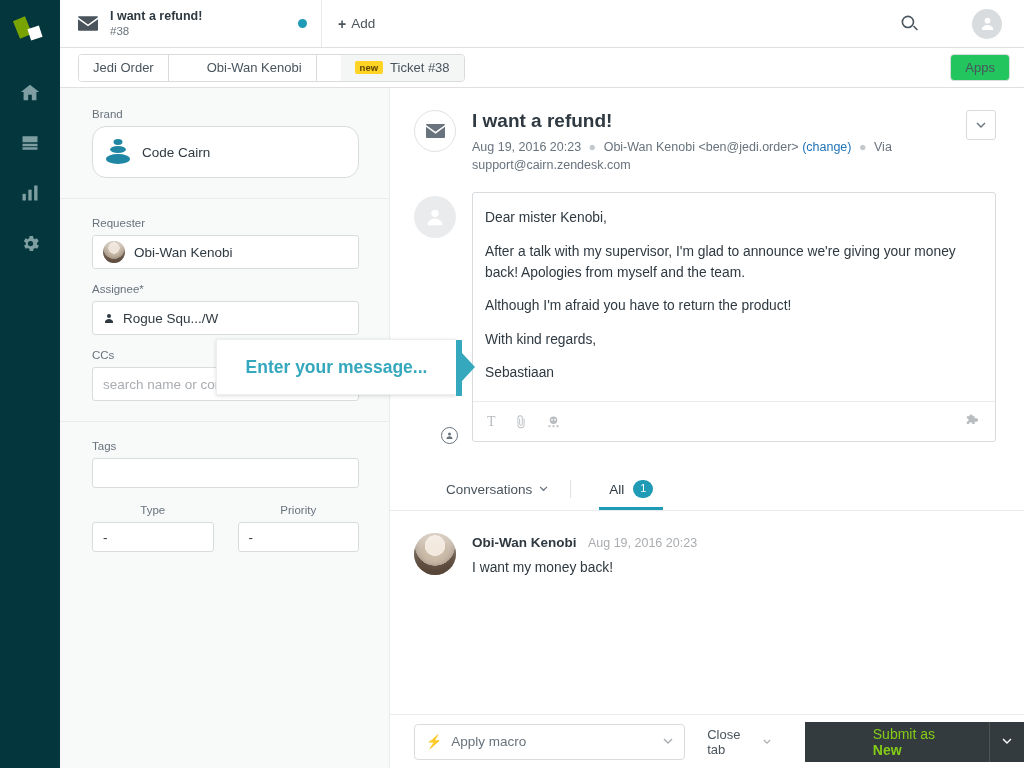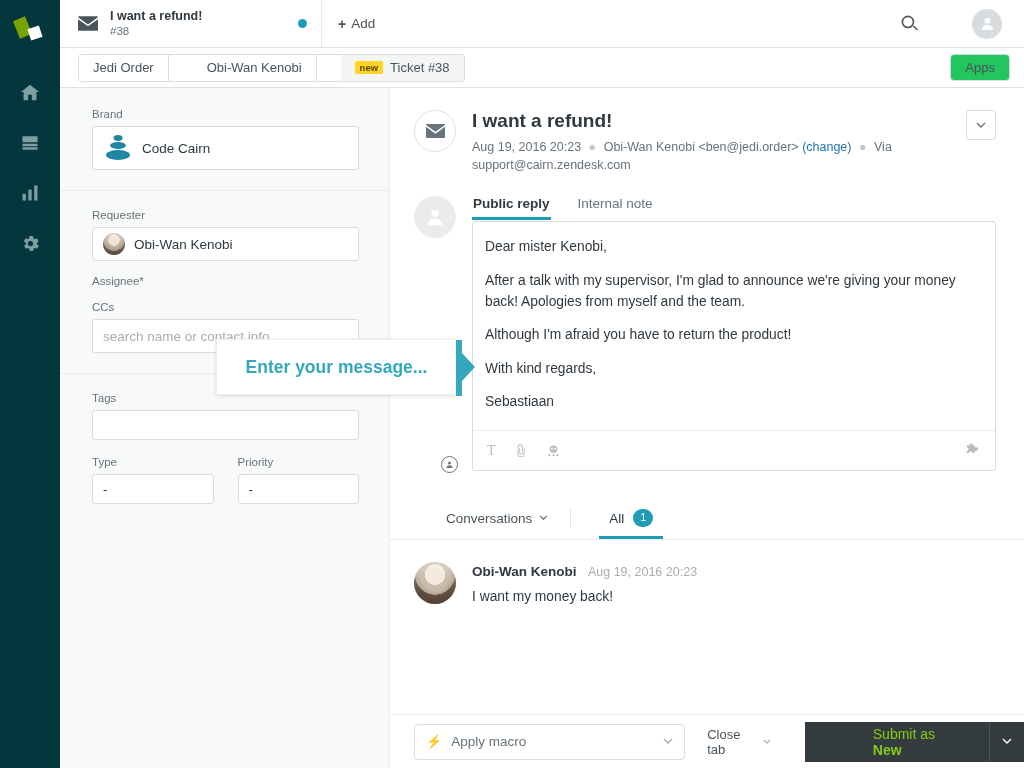--- a/index.html
+++ b/index.html
@@ -99,36 +99,36 @@
     width: 330px; flex: none; background: #f8f9f9;
     border-right: 1px solid #e9ebed; padding: 20px 30px 0 32px; overflow: hidden;
   }
   .fld { margin-bottom: 0; }
   .fld-label { font-size: 11.5px; color: #68737d; margin-bottom: 6px; }
   .input {
     height: 34px; border: 1px solid #d8dcde; border-radius: 3px; background: #fff;
     display: flex; align-items: center; padding: 0 10px; font-size: 13.5px; color: #2f3941;
     cursor: pointer;
   }
-  .input.tall { height: 44px; }
+  .input.tall { height: 52px; border-radius: 14px; }
   .input.blank { height: 30px; }
   .input .ph { color: #a9adb1; }
   .sep { border-top: 1px solid #e9ebed; margin: 20px -30px 18px -32px; }
   .cairn { width: 30px; height: 30px; position: relative; flex: none; margin-right: 9px; }
   .cairn i { position: absolute; left: 50%; transform: translateX(-50%); background: #1f87a3; border-radius: 50%; display: block; }
   .cairn .c1 { width: 9px;  height: 6px;  top: 2px; }
   .cairn .c2 { width: 16px; height: 7px;  top: 9px; }
   .cairn .c3 { width: 24px; height: 10px; top: 17px; }
   .av-sm {
     width: 22px; height: 22px; border-radius: 50%; margin-right: 9px; flex: none;
     background: radial-gradient(circle at 50% 32%, #efe4da 0 30%, #c9b9a8 31% 58%, #7d6a5a 59% 100%);
     box-shadow: inset 0 -4px 5px rgba(60,45,35,.55), inset 0 3px 4px rgba(255,255,255,.45);
   }
   .person-ic { margin-right: 8px; fill: #2f3941; flex: none; }
-  .row2 { display: flex; gap: 24px; }
+  .row2 { display: flex; gap: 24px; text-align: center; }
   .row2 > div { flex: 1; }
 
   
   .content { flex: 1; display: flex; flex-direction: column; min-width: 0; background: #fff; }
   .scroll { flex: 1; overflow: hidden; }
 
   .thead { display: flex; padding: 22px 28px 18px 24px; gap: 16px; }
   .env-circle {
     width: 42px; height: 42px; border-radius: 50%; border: 1px solid #e0e2e3;
     display: flex; align-items: center; justify-content: center; flex: none; background: #fff;
@@ -359,20 +359,27 @@
         <div class="fld">
           <div class="fld-label">Requester</div>
           <div class="input">
             <span class="av-sm"></span>
             <span>Obi-Wan Kenobi</span>
           </div>
         </div>
 
         <div class="fld" style="margin-top:14px">
           <div class="fld-label">Assignee*</div>
+          <div class="input">
+            <svg class="person-ic" width="12" height="13" viewBox="0 0 24 24">
+                <circle cx="12" cy="7" r="4"></circle>
+                <path d="M12 13c-4.4 0-8 2.7-8 6v2h16v-2c0-3.3-3.6-6-8-6z"></path>
+              </svg>
+            <span>Rogue Squ.../W</span>
+          </div>
         </div>
 
         <div class="fld" style="margin-top:14px">
           <div class="fld-label">CCs</div>
           <div class="input">
             <span class="ph">search name or contact info</span>
           </div>
         </div>
 
         <div class="sep"></div>
@@ -437,24 +444,20 @@
                   </svg>
               </div>
               <div class="av-badge">
                 <svg width="9" height="9" viewBox="0 0 24 24">
                     <circle cx="12" cy="8" r="4"></circle>
                     <path d="M12 14c-4.4 0-8 2.7-8 6v1h16v-1c0-3.3-3.6-6-8-6z"></path>
                   </svg>
               </div>
             </div>
             <div class="comp-main">
-              <div class="ch-tabs">
-                <div class="ch-tab active">Public reply</div>
-                <div class="ch-tab">Internal note</div>
-              </div>
               <div class="editor">
                 <div class="editor-body">
                   <p>Dear mister Kenobi,</p>
                   <p>After a talk with my supervisor, I'm glad to announce we're giving your money back! Apologies from myself and the team.</p>
                   <p>Although I'm afraid you have to return the product!</p>
                   <p>With kind regards,</p>
                   <p>Sebastiaan</p>
                 </div>
                 <div class="editor-bar">
                   <span class="tool">

